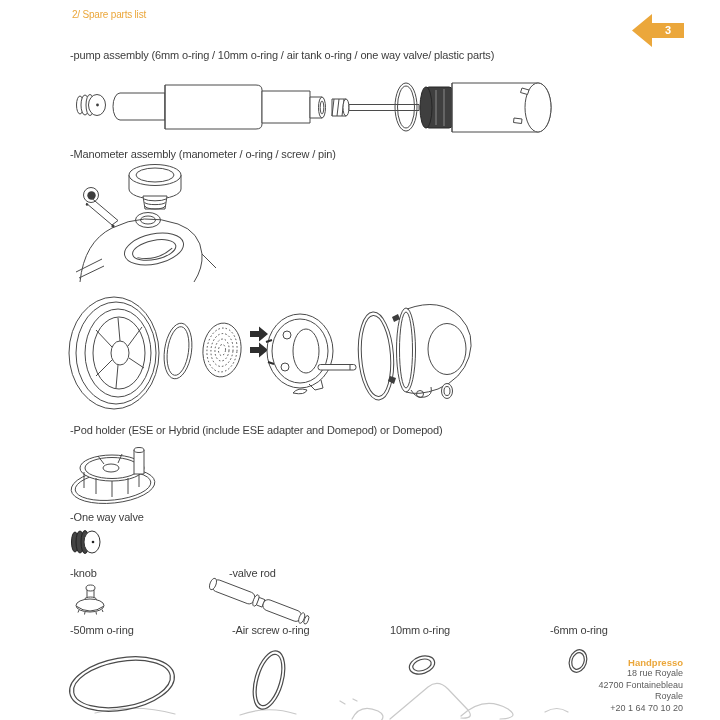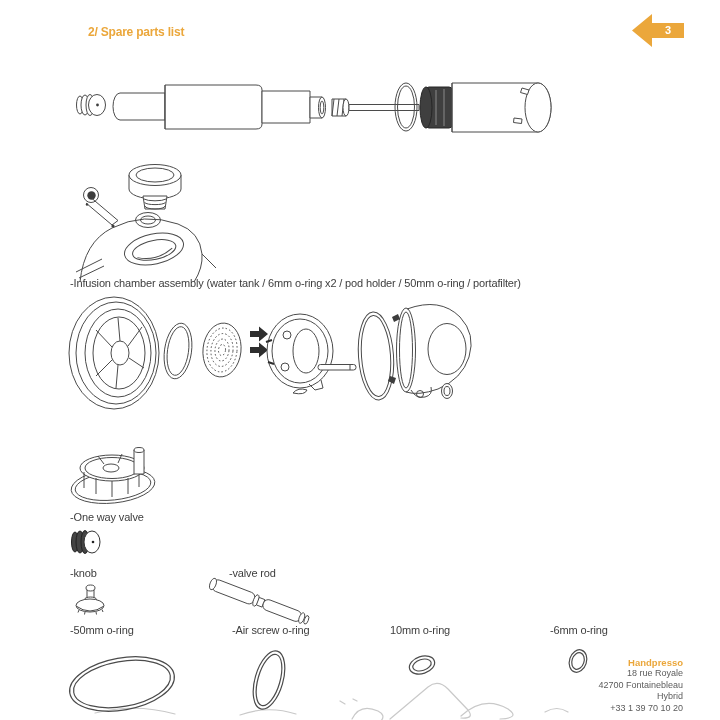--- a/index.html
+++ b/index.html
@@ -1,22 +1,22 @@
 <!DOCTYPE html>
 <html style="--accent: #EBA73B;"><head>
 <meta charset="utf-8">
 <style>
   html,body{margin:0;padding:0;background:#ffffff;}
   .page{
     position:relative;width:720px;height:720px;background:#ffffff;overflow:hidden;
     font-family:"Liberation Sans", sans-serif;color:#3d3d3d;
   }
   .title{
-    position:absolute;left:72px;top:9px;margin:16px;
-    font-size:12px;font-weight:bold;letter-spacing:-0.2px;
+    position:absolute;left:72px;top:9px;margin:0;
+    font-size:10px;font-weight:normal;letter-spacing:-0.2px;
     color:var(--accent,#EBA73B);white-space:nowrap;
   }
   .lbl{
     position:absolute;font-size:11px;letter-spacing:-0.15px;color:#3d3d3d;
     white-space:nowrap;line-height:13px;
   }
   .nav-arrow{position:absolute;left:632px;top:14px;width:52px;height:33px;cursor:pointer;}
   .nav-arrow svg{position:absolute;left:0;top:0;}
   .nav-num{
     position:absolute;left:20px;top:10px;width:32px;text-align:center;
@@ -48,21 +48,23 @@
 
   <h1 class="title">2/ Spare parts list</h1>
 
   <div class="nav-arrow">
     <svg width="52" height="33" viewBox="0 0 52 33">
       <polygon points="0,16.5 20,0 20,9 52,9 52,24 20,24 20,33" fill="#EBA73B"></polygon>
     </svg>
     <span class="nav-num">3</span>
   </div>
 
-  <div class="lbl" style="left:70px;top:277px">-Infusion chamber assembly (water tank / 6mm o-ring x2 / pod holder / 50mm o-ring / portafilter)</div>
+  <div class="lbl" style="left:70px;top:49px">-pump assembly (6mm o-ring / 10mm o-ring / air tank o-ring / one way valve/ plastic parts)</div>
+  <div class="lbl" style="left:70px;top:148px">-Manometer assembly (manometer / o-ring / screw / pin)</div>
+  <div class="lbl" style="left:70px;top:424px">-Pod holder (ESE or Hybrid (include ESE adapter and Domepod) or Domepod)</div>
   <div class="lbl" style="left:70px;top:511px">-One way valve</div>
   <div class="lbl" style="left:70px;top:567px">-knob</div>
   <div class="lbl" style="left:229px;top:567px">-valve rod</div>
   <div class="lbl" style="left:70px;top:624px">-50mm o-ring</div>
   <div class="lbl" style="left:232px;top:624px">-Air screw o-ring</div>
   <div class="lbl" style="left:390px;top:624px">10mm o-ring</div>
   <div class="lbl" style="left:550px;top:624px">-6mm o-ring</div>
 
   <svg class="drawing" style="left:70px;top:74px" width="495" height="72" viewBox="0 0 495 72" fill="#ffffff" stroke="#4b4b4b" stroke-width="1">
 
@@ -271,17 +273,17 @@
     <g transform="rotate(18 16 17)">
       <ellipse cx="16" cy="17" rx="8.5" ry="11.5"></ellipse>
       <ellipse cx="16" cy="17" rx="6" ry="8.5"></ellipse>
     </g>
   </svg>
 
   <div class="footer">
     <div class="brand">Handpresso</div>
     <div>18 rue Royale</div>
     <div>42700 Fontainebleau</div>
-    <div>Hybrid</div>
-    <div>+33 1 39 70 10 20</div>
+    <div>Royale</div>
+    <div>+20 1 64 70 10 20</div>
   </div>
 
 </div>
 
 </body></html>

